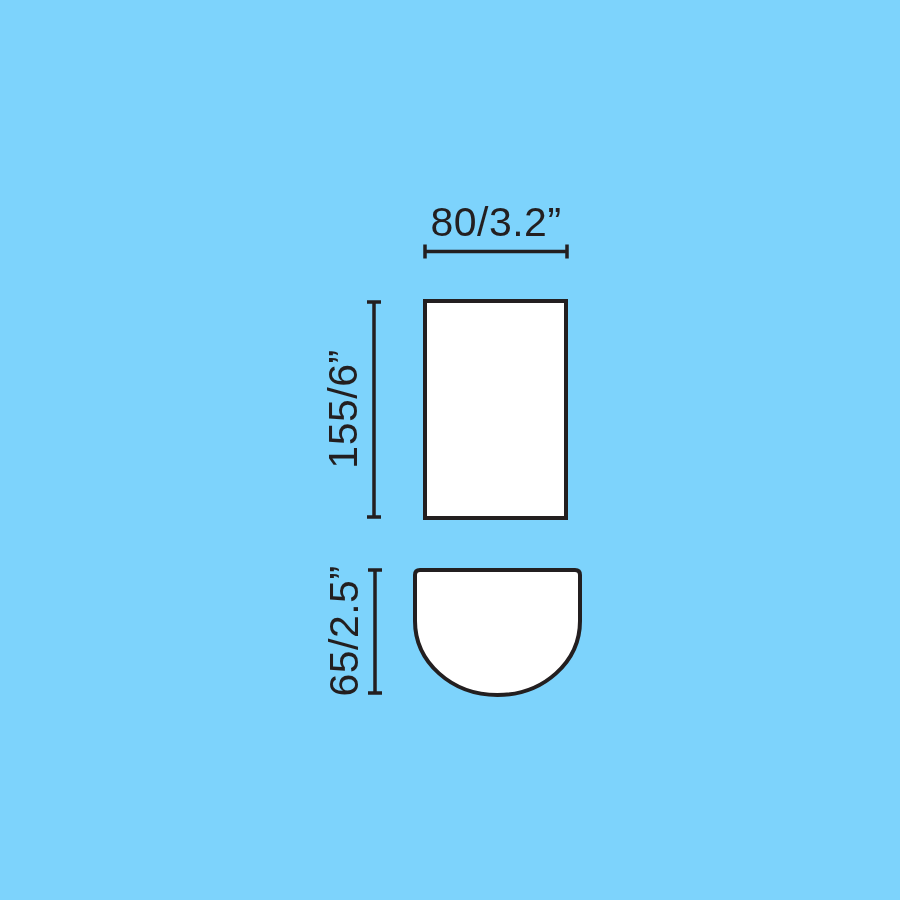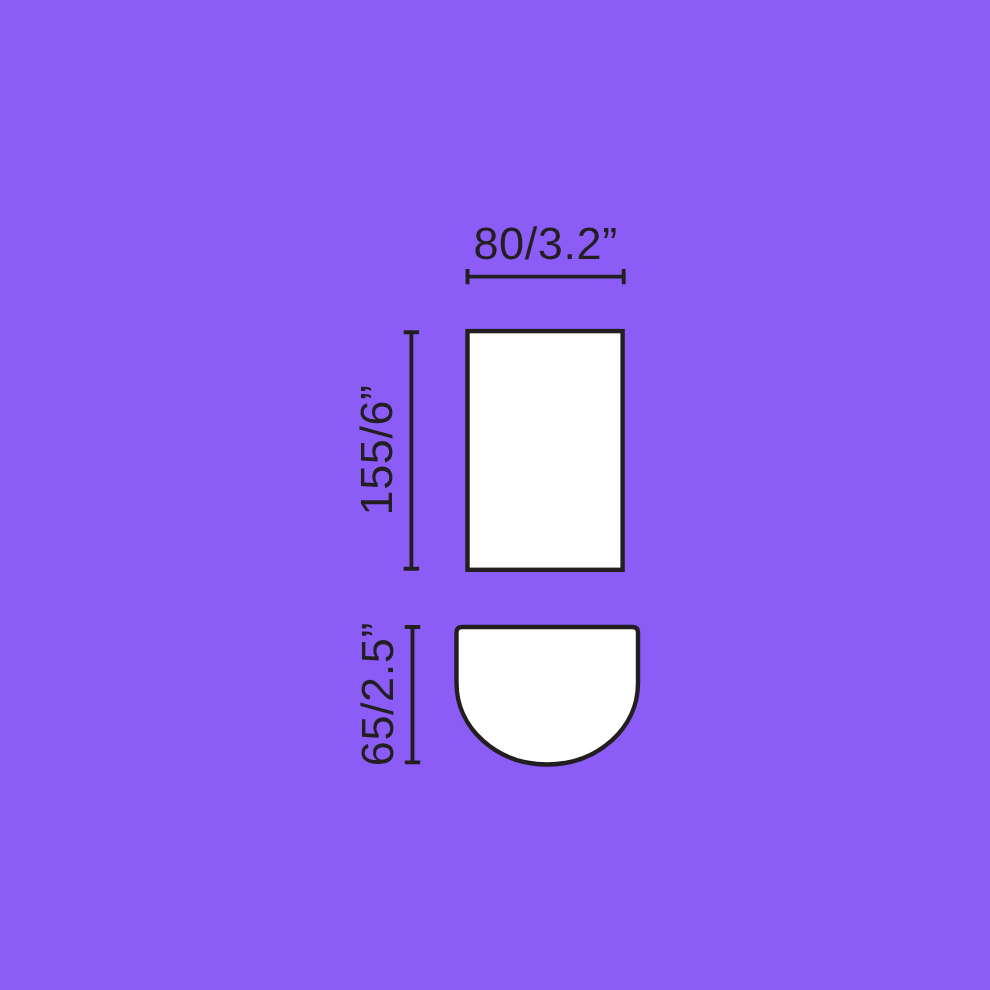--- a/index.html
+++ b/index.html
@@ -3,21 +3,21 @@
 <meta charset="utf-8">
 <style>
   html, body {
     margin: 0;
     padding: 0;
   }
   .canvas {
     position: relative;
     width: 900px;
     height: 900px;
-    background: #8b5cf6;
+    background: #7dd3fc;
     overflow: hidden;
     font-family: "Liberation Sans", sans-serif;
   }
   .diagram-svg {
     position: absolute;
     left: 0;
     top: 0;
   }
   .dim-label {
     position: absolute;

